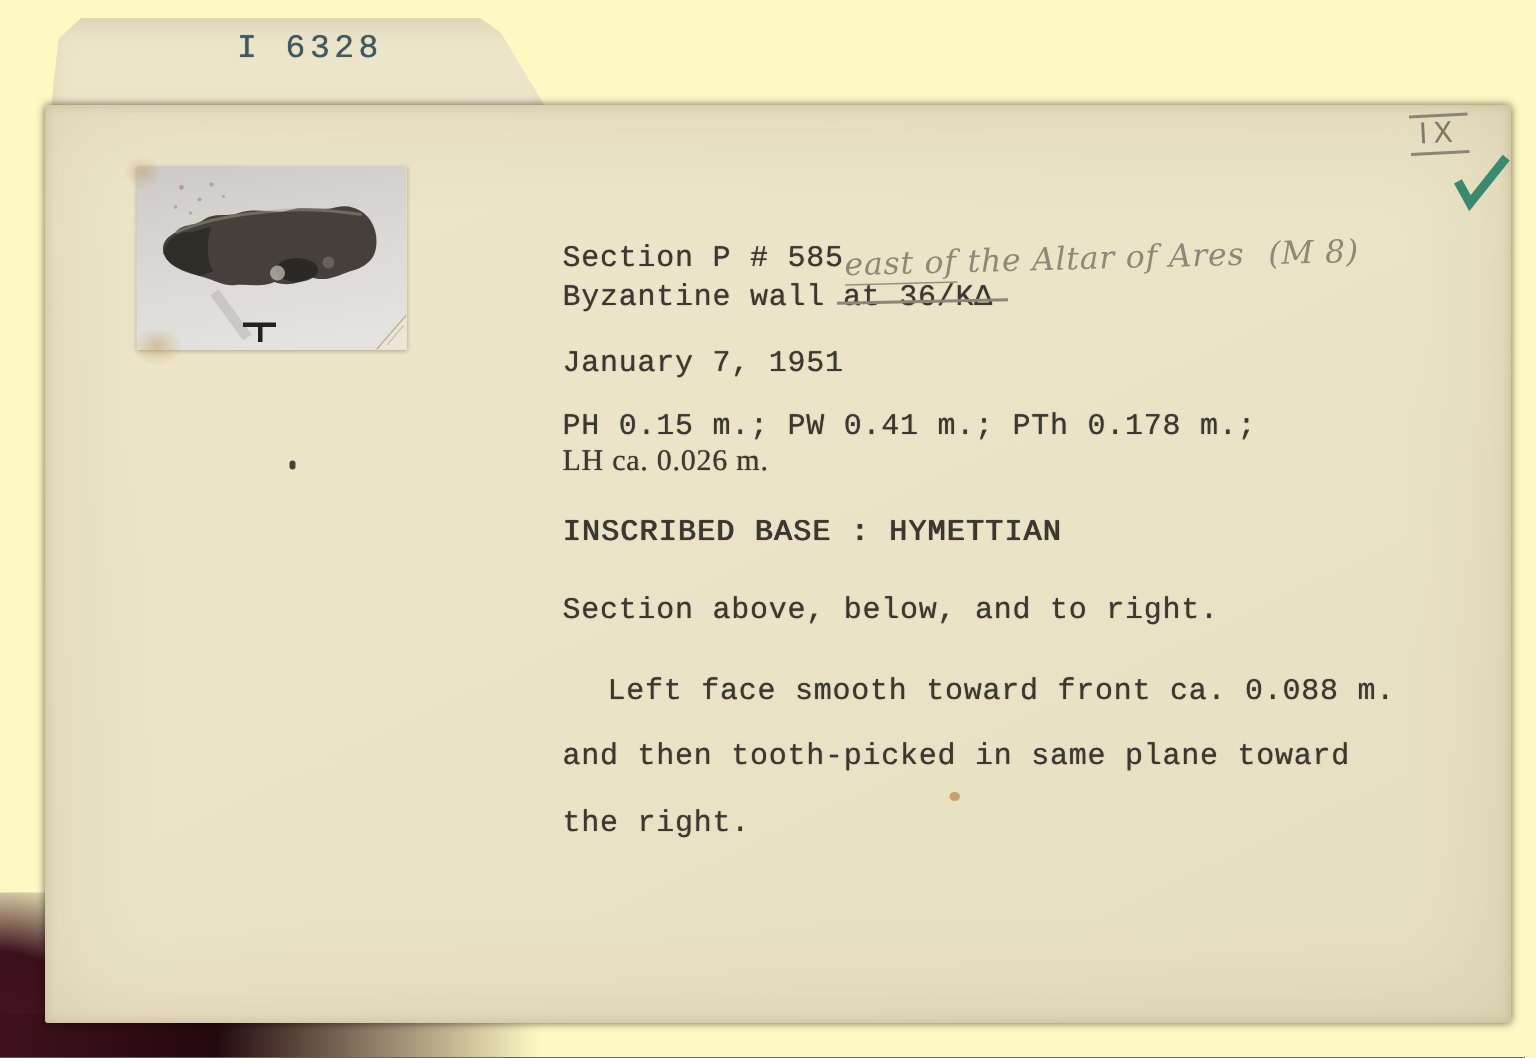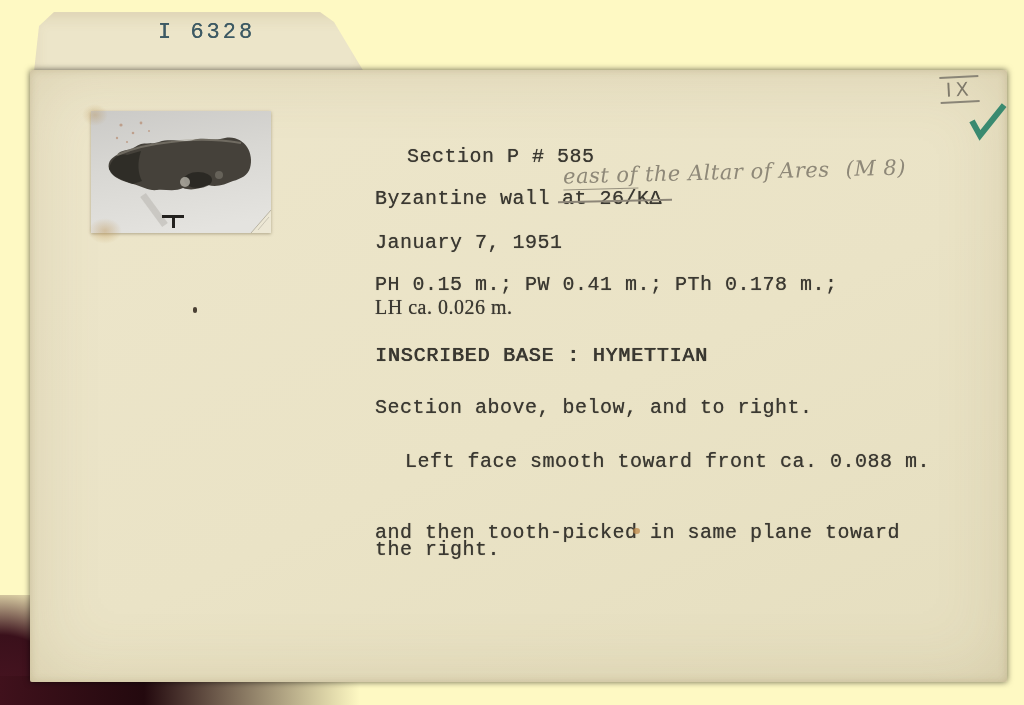--- a/index.html
+++ b/index.html
@@ -36,29 +36,29 @@
       background:linear-gradient(170deg,#cbcac7 0%, #d8d7d3 40%, #e4e3df 90%);
       box-shadow:0 1px 3px rgba(60,50,20,.35);}
   .photo svg{position:absolute;left:0;top:0;}
   .scale-bar{position:absolute;left:71px;top:104px;width:22px;height:13px;}
   .scale-bar .bar{position:absolute;left:0;top:0;width:22px;height:3px;background:#23211e;}
   .scale-bar .stem{position:absolute;left:10px;top:2px;width:3px;height:11px;background:#23211e;}
 
   
   .typed-line{position:absolute;left:345px;font-size:20px;line-height:20px;color:#3a3831;
       letter-spacing:.5px;white-space:pre;text-shadow:0 0 .7px rgba(45,43,38,.75);}
-  .t-section{top:135px;margin-left:32px;}
+  .t-section{top:151px;}
   .t-wall{top:177px;}
   .t-date{top:221px;}
   .t-dims1{top:263px;}
   .t-dims2{top:285px;font-family:Liberation Serif, serif;}
   .t-title{top:334px;text-shadow:.6px 0 0 #3a3831, 0 0 .7px rgba(45,43,38,.8);letter-spacing:.8px;}
   .t-cond{top:386px;}
   .t-desc1{top:440px;margin-left:30px;}
-  .t-desc2{top:483px;margin-top:28px;}
+  .t-desc2{top:483px;}
   .t-desc3{top:528px;}
 
   .struck{position:relative;display:inline-block;margin-left:12px;}
   .struck::after{content:"";position:absolute;left:-4px;right:-10px;top:54%;
       border-top:2px solid #8d8678;transform:rotate(-1.2deg);}
 
   
   .handwritten{position:absolute;left:533px;top:148px;font-family:"DejaVu Serif",serif;
       font-style:italic;font-size:21px;color:#8e8878;letter-spacing:.5px;
       transform:rotate(-1.5deg);white-space:pre;}
@@ -125,21 +125,21 @@
         <line x1="167" y1="119" x2="178" y2="106" stroke="#c9c4b4" stroke-width="1"></line>
       </svg>
       <div class="scale-bar">
         <div class="bar"></div>
           <div class="stem"></div>
       </div>
     </div>
 
     <div class="typed-line t-section">Section P # 585</div>
 
-    <div class="typed-line t-wall"><span>Byzantine wall</span><span class="struck">at 26/KΔ</span></div>
+    <div class="typed-line t-wall"><span>Byzantine wall</span><span class="struck">at 36/KΔ</span></div>
 
     <div class="handwritten"><span class="hw-underlined">east of</span><span> the Altar of Ares</span><span class="hw-ref">(M 8)</span></div>
 
     <div class="typed-line t-date">January 7, 1951</div>
     <div class="typed-line t-dims1">PH 0.15 m.; PW 0.41 m.; PTh 0.178 m.;</div>
     <div class="typed-line t-dims2">LH ca. 0.026 m.</div>
     <div class="typed-line t-title">INSCRIBED BASE : HYMETTIAN</div>
     <div class="typed-line t-cond">Section above, below, and to right.</div>
     <div class="typed-line t-desc1">Left face smooth toward front ca. 0.088 m.</div>
     <div class="typed-line t-desc2">and then tooth-picked in same plane toward</div>

